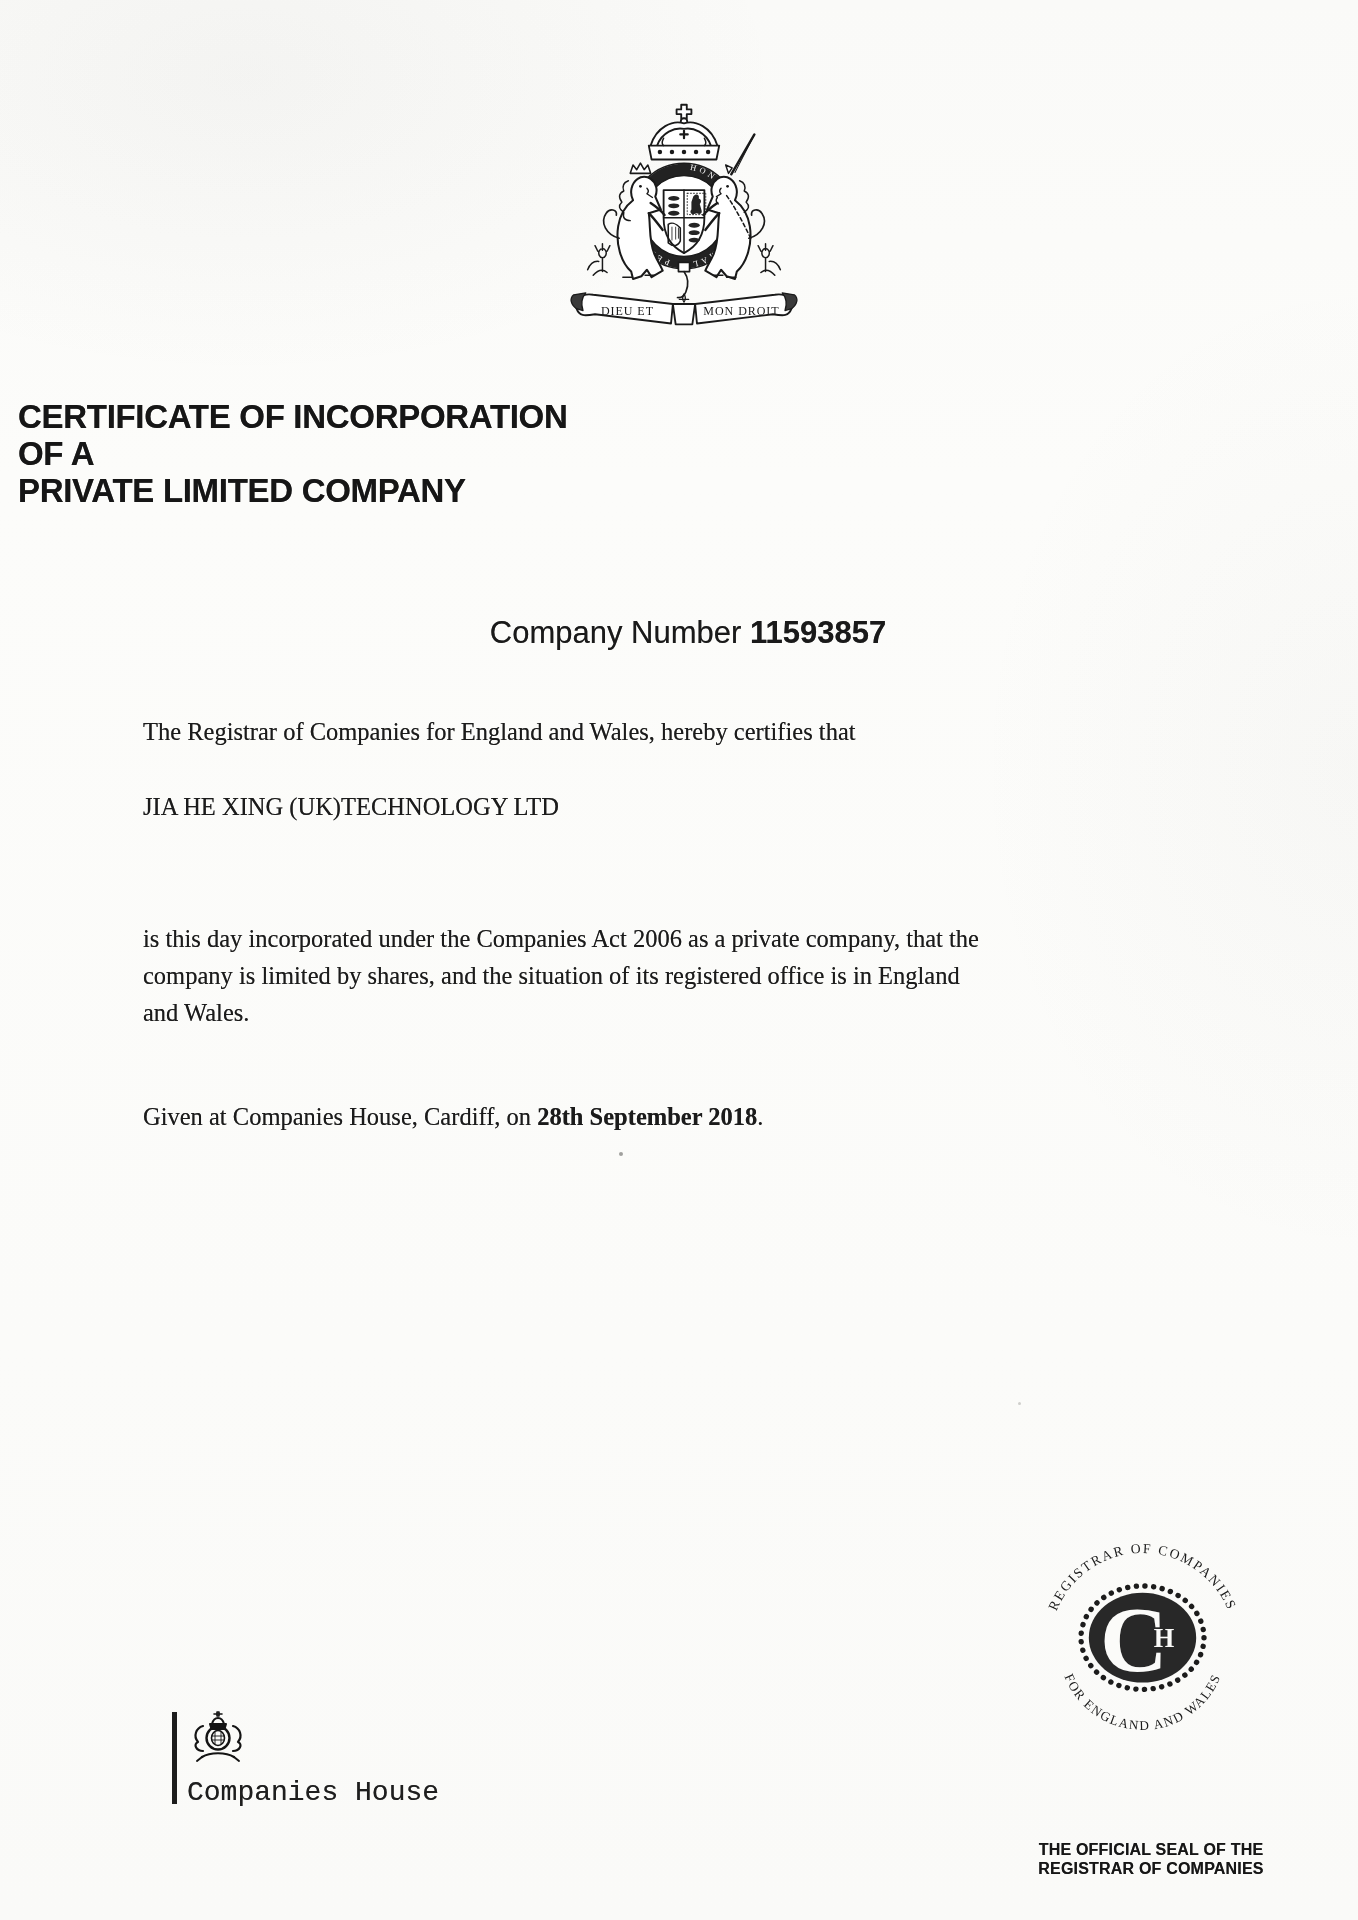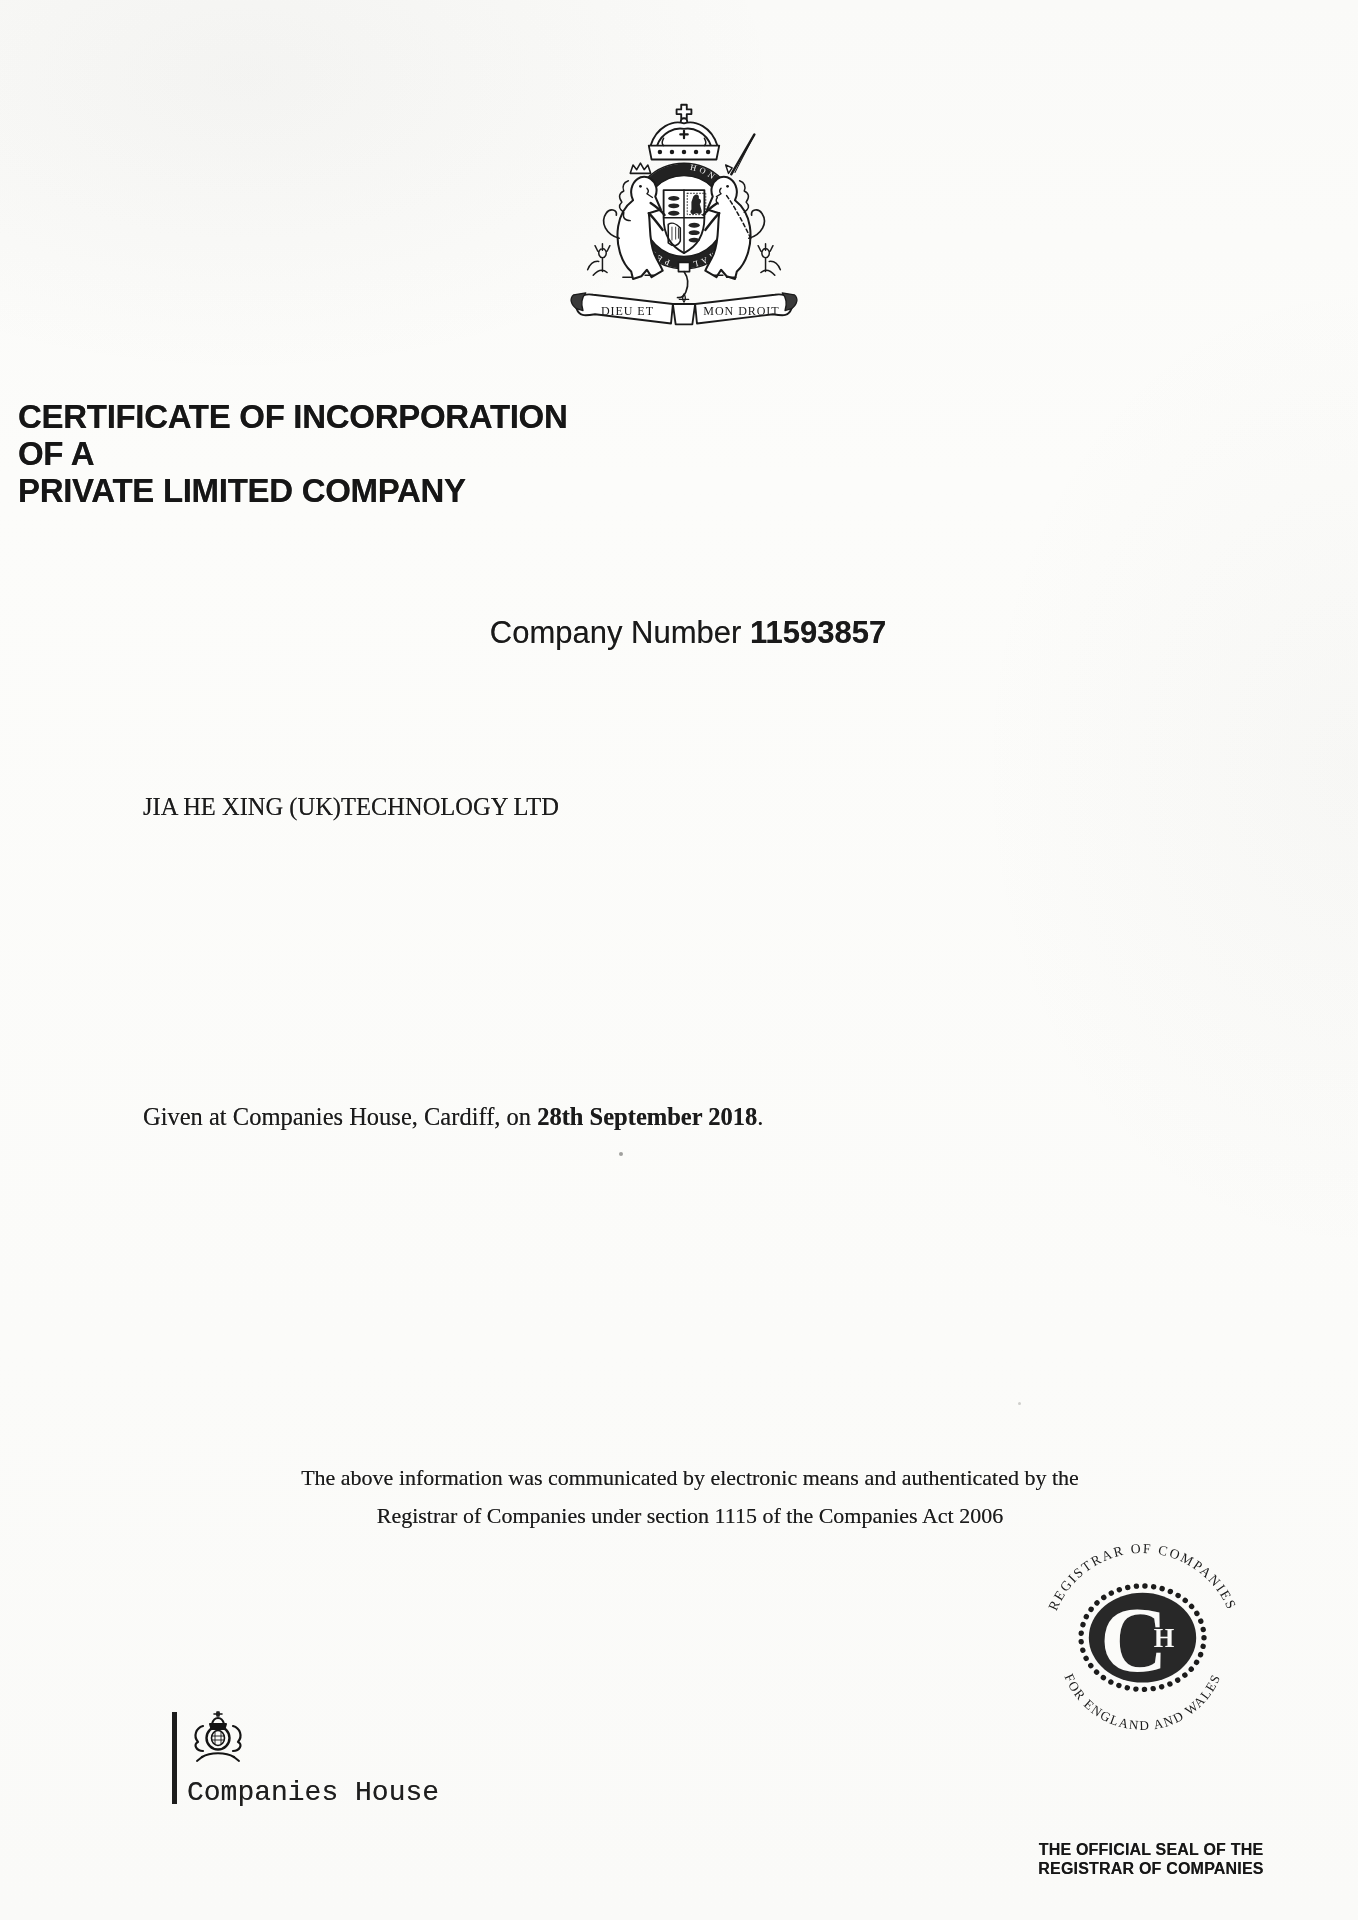--- a/index.html
+++ b/index.html
@@ -159,35 +159,37 @@
   <div class="title-block">
     <div>CERTIFICATE OF INCORPORATION</div>
     <div>OF A</div>
     <div>PRIVATE LIMITED COMPANY</div>
   </div>
 
   <div class="company-number">
     <span>Company Number </span><span class="num">11593857</span>
   </div>
 
+  <div class="para certifies">The Registrar of Companies for England and Wales, hereby certifies that</div>
 
   <div class="para company-name">JIA HE XING (UK)TECHNOLOGY LTD</div>
 
+  <div class="para incorporation">
+    <div>is this day incorporated under the Companies Act 2006 as a private company, that the</div>
+    <div>company is limited by shares, and the situation of its registered office is in England</div>
+    <div>and Wales.</div>
+  </div>
 
   <div class="para given">
     <span>Given at Companies House, Cardiff, on </span><span class="date">28th September 2018</span><span>.</span>
   </div>
 
   <div class="speck"></div>
   <div class="speck2"></div>
 
-  <div class="auth">
-    <div>The above information was communicated by electronic means and authenticated by the</div>
-    <div>Registrar of Companies under section 1115 of the Companies Act 2006</div>
-  </div>
 
   <svg class="seal-svg" viewBox="0 0 210 210">
     <defs>
       <path id="sealTopArc" d="M 13,130 A 95,95 0 1 1 197,130"></path>
       <path id="sealBottomArc" d="M 25,138 A 86,86 0 0 0 185,138"></path>
     </defs>
     <text font-family="Liberation Serif, serif" font-size="14" fill="#1b1b1b" style="letter-spacing:2px">
       <textPath href="#sealTopArc" startOffset="50%" text-anchor="middle">REGISTRAR OF COMPANIES</textPath>
     </text>
     <text font-family="Liberation Serif, serif" font-size="13.5" fill="#1b1b1b" style="letter-spacing:1.5px">

